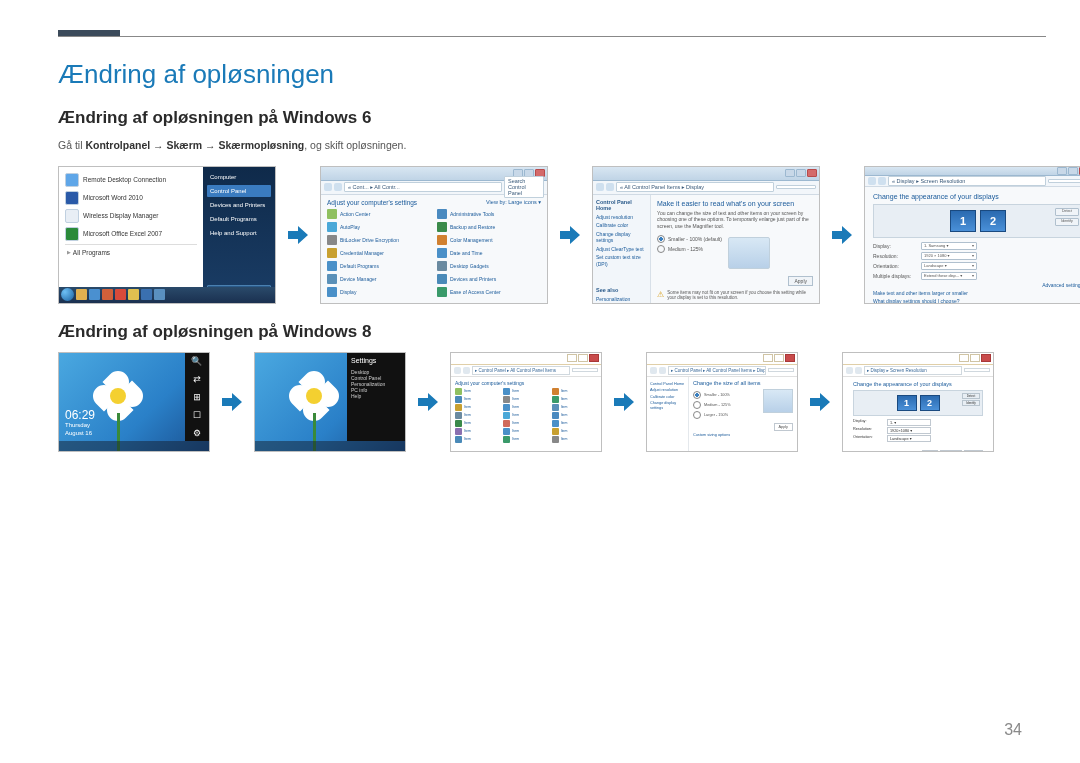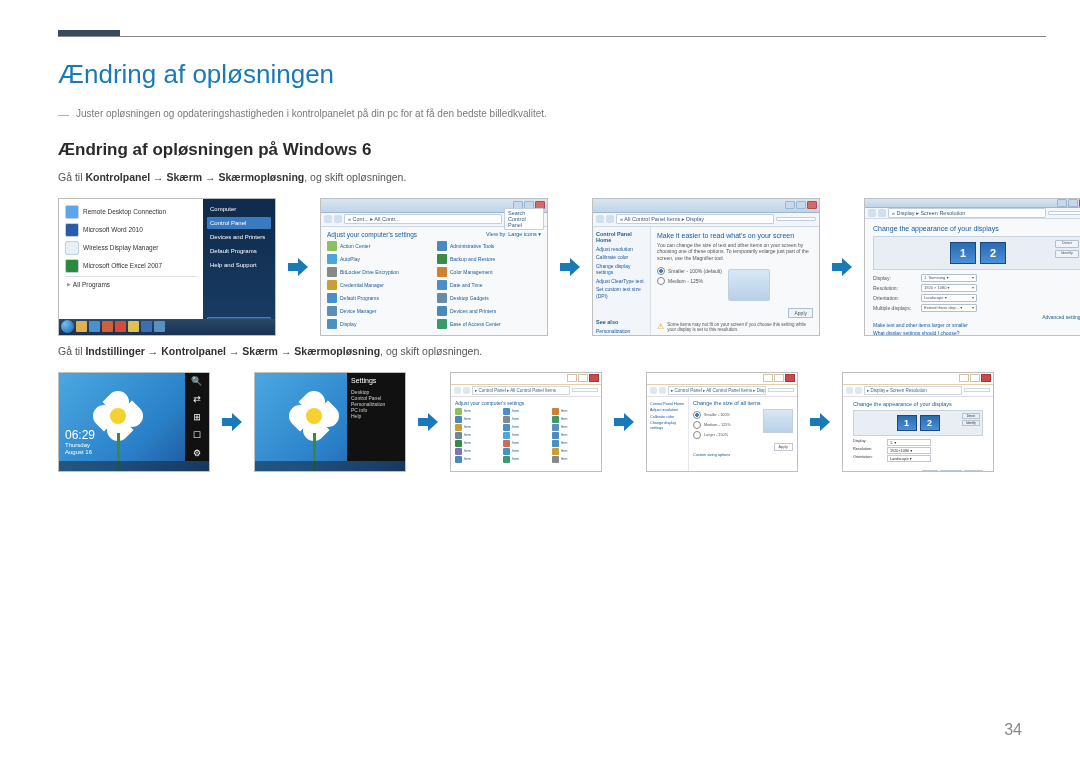--- a/index.html
+++ b/index.html
@@ -203,21 +203,20 @@
 <body>
 
 <div class="page">
   <div class="rule-group">
     <div class="short-rule"></div>
     <div class="long-rule"></div>
   </div>
 
   <h1>Ændring af opløsningen</h1>
 
-  <p class="note">Juster opløsningen og opdateringshastigheden i kontrolpanelet på din pc for at få den bedste billedkvalitet.</p>
 
   <h2>Ændring af opløsningen på Windows 6</h2>
   <p class="instruction">
     <span>Gå til </span><b>Kontrolpanel → Skærm → Skærmopløsning</b><span>, og skift opløsningen.</span>
   </p>
 
   <div class="flow-row row-w7">
 
     <div class="shot s1">
       <div class="s1-inner">
@@ -452,23 +451,21 @@
             </div>
           <div class="s4-link" style="text-align:right; margin-top:1px;">Advanced settings</div>
           <div class="s4-link">Make text and other items larger or smaller</div>
           <div class="s4-link">What display settings should I choose?</div>
 
         </div>
       </div>
     </div>
   </div>
 
-  <p class="instruction">
-    <span>Gå til </span><b>Indstillinger → Kontrolpanel → Skærm → Skærmopløsning</b><span>, og skift opløsningen.</span>
-  </p>
+  <h2>Ændring af opløsningen på Windows 8</h2>
 
   <div class="flow-row row-w8">
 
     <div class="shot s">
       <div class="w8-desk">
         <div class="w8-flower">
           <div class="petal" style="left:14px;top:0;transform:rotate(45deg)"></div>
           <div class="petal" style="left:28px;top:14px;transform:rotate(135deg)"></div>
           <div class="petal" style="left:14px;top:28px;transform:rotate(225deg)"></div>
           <div class="petal" style="left:0;top:14px;transform:rotate(315deg)"></div>

